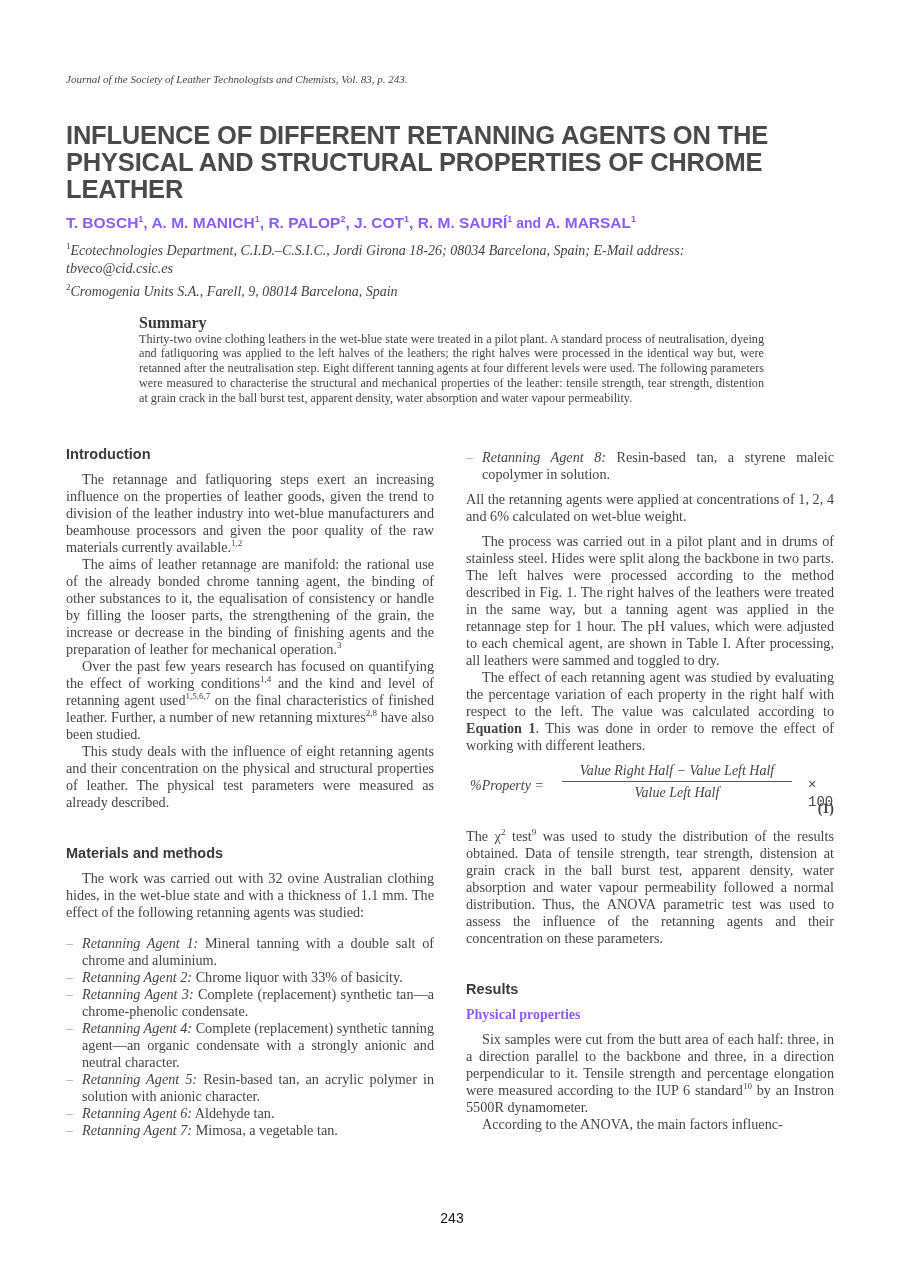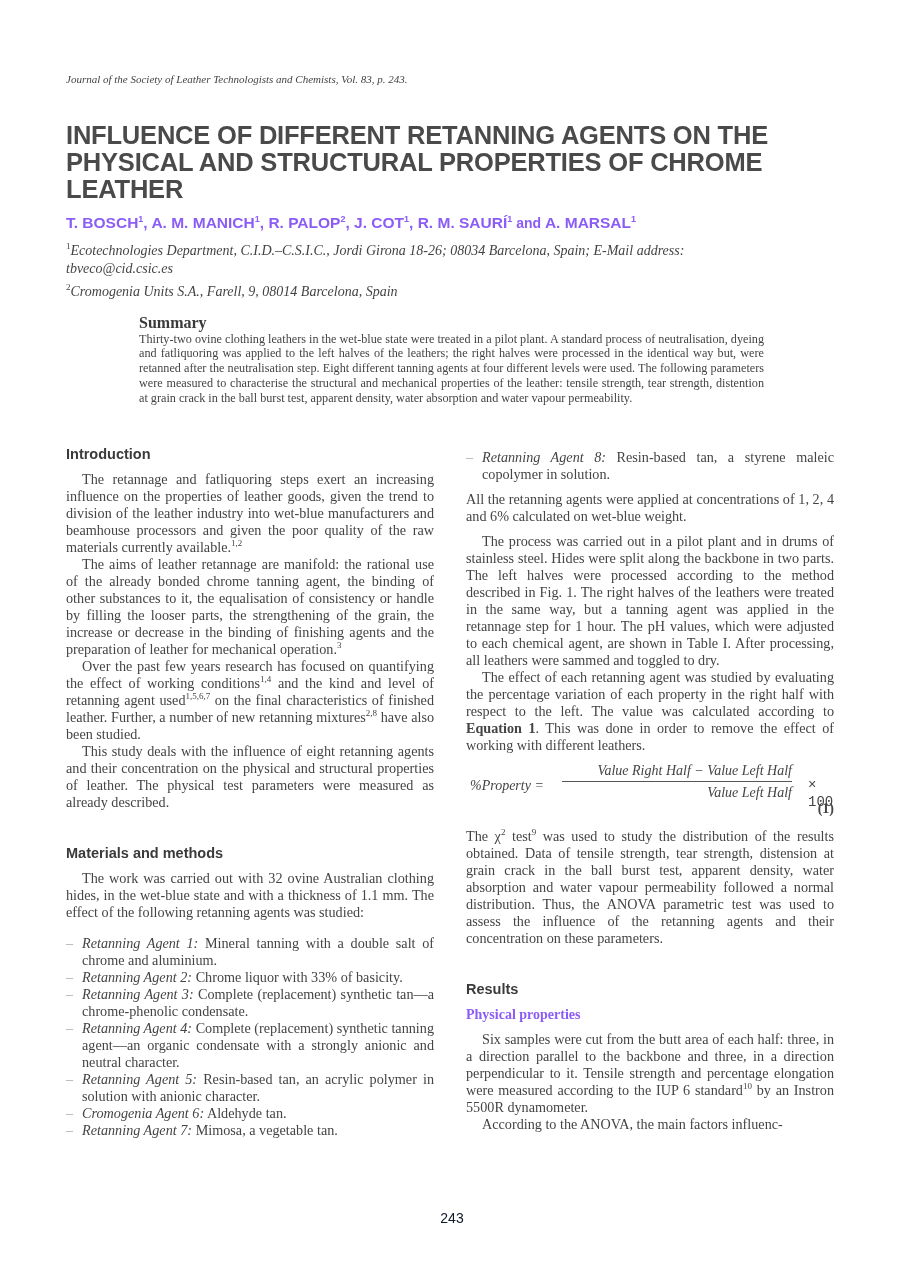--- a/index.html
+++ b/index.html
@@ -23,21 +23,21 @@
     sup.ref { font-size: 9px; line-height: 0; }
     ul.agents { list-style: none; margin: 0; padding: 0; }
     ul.agents li { position: relative; padding-left: 16px; margin: 0; }
     ul.agents li .dash { position: absolute; left: 0; color: #aaa; }
     ul.agents li .agent-name { font-style: italic; }
     .gap-s { height: 8px; }
     .gap-m { height: 14px; }
     .gap-l { height: 34px; }
     .equation { position: relative; height: 58px; font-family: "Liberation Serif", serif; font-style: italic; font-size: 14px; }
     .equation .lhs { position: absolute; left: 4px; top: 15px; }
-    .equation .frac { position: absolute; left: 96px; top: 0; width: 230px; text-align: right; }
+    .equation .frac { position: absolute; left: 96px; top: 0; width: 230px; text-align: center; }
     .equation .num { border-bottom: 1px solid #555; padding-bottom: 2px; }
     .equation .den { padding-top: 2px; }
     .equation .times { position: absolute; left: 342px; top: 15px; font-style: normal; font-family: Liberation Mono, monospace; }
     .equation .eqnum { position: absolute; right: 0; top: 38px; font-style: normal; font-weight: bold; }
     .page-num { position: absolute; left: 0; width: 904px; top: 1210px; text-align: center; font-family: Liberation Sans, sans-serif; font-size: 14px; color: #0f172a; }
     b.eqref { font-weight: bold; }
   </style>
 </head>
 <body>
 
@@ -69,21 +69,21 @@
   <div class="gap-l"></div>
   <h3 class="section">Materials and methods</h3>
   <p class="para">The work was carried out with 32 ovine Australian clothing hides, in the wet-blue state and with a thickness of 1.1 mm. The effect of the following retanning agents was studied:</p>
   <div class="gap-m"></div>
   <ul class="agents">
     <li><span class="dash">–</span><span class="agent-name">Retanning Agent 1:</span><span> Mineral tanning with a double salt of chrome and aluminium.</span></li>
     <li><span class="dash">–</span><span class="agent-name">Retanning Agent 2:</span><span> Chrome liquor with 33% of basicity.</span></li>
     <li><span class="dash">–</span><span class="agent-name">Retanning Agent 3:</span><span> Complete (replacement) synthetic tan—a chrome-phenolic condensate.</span></li>
     <li><span class="dash">–</span><span class="agent-name">Retanning Agent 4:</span><span> Complete (replacement) synthetic tanning agent—an organic condensate with a strongly anionic and neutral character.</span></li>
     <li><span class="dash">–</span><span class="agent-name">Retanning Agent 5:</span><span> Resin-based tan, an acrylic polymer in solution with anionic character.</span></li>
-    <li><span class="dash">–</span><span class="agent-name">Cromogenia Agent 6:</span><span> Aldehyde tan.</span></li>
+    <li><span class="dash">–</span><span class="agent-name">Retanning Agent 6:</span><span> Aldehyde tan.</span></li>
     <li><span class="dash">–</span><span class="agent-name">Retanning Agent 7:</span><span> Mimosa, a vegetable tan.</span></li>
   </ul>
 </div>
 
 <div class="col col-right">
   <ul class="agents">
     <li><span class="dash">–</span><span class="agent-name">Retanning Agent 8:</span><span> Resin-based tan, a styrene maleic copolymer in solution.</span></li>
   </ul>
   <div class="gap-s"></div>
   <p class="noind">All the retanning agents were applied at concentrations of 1, 2, 4 and 6% calculated on wet-blue weight.</p>

